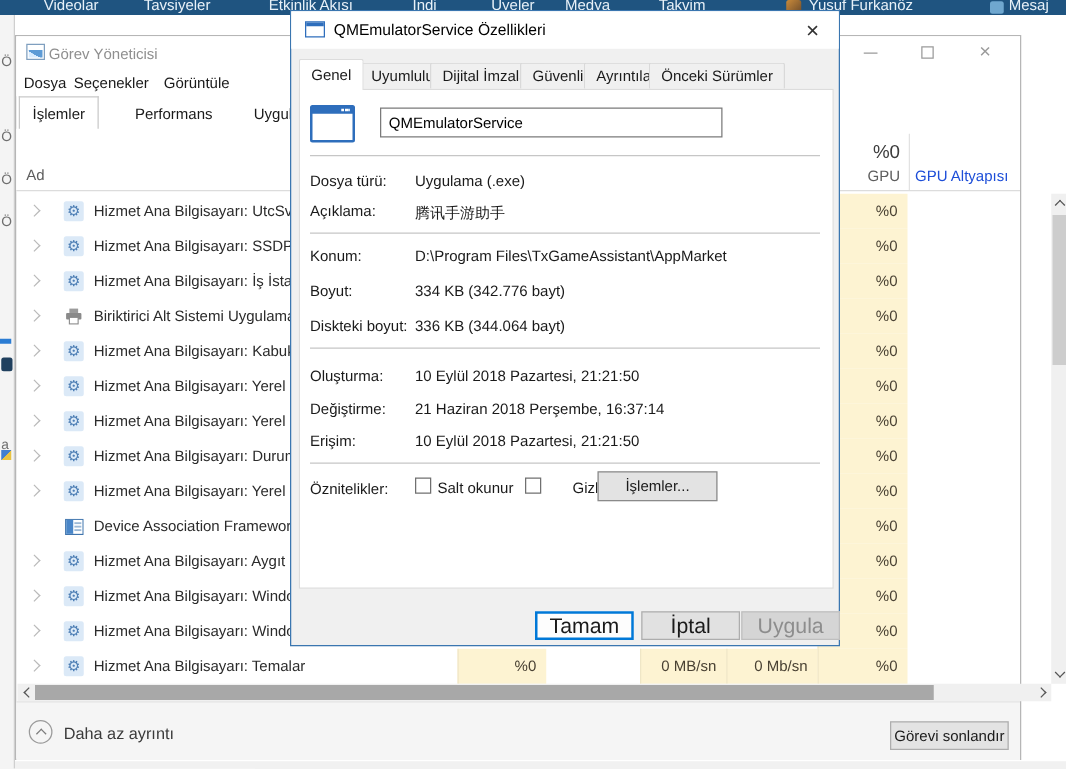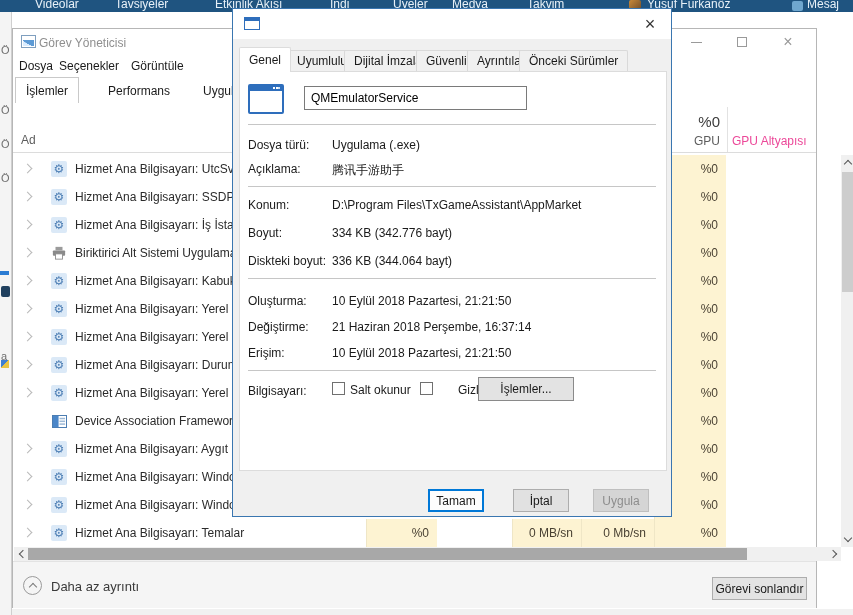--- a/index.html
+++ b/index.html
@@ -36,21 +36,21 @@
   .tm-menubar span { position:absolute; top:3px; font-size:12px; color:#1a1a1a; }
   .tm-tabs { position:absolute; left:0; top:48px; width:100%; height:26px; }
   .tm-tab { position:absolute; top:2px; height:24px; padding:0 10px; font-size:12px; color:#1a1a1a;
      display:flex; align-items:center; background:#fff; }
   .tm-tab.active { border:1px solid #c9c9c9; border-bottom:none; top:0; height:26px; z-index:2; }
   
   .tm-colheader { position:absolute; left:0; top:74px; width:100%; height:50px; border-bottom:1px solid #dcdcdc; background:#fff; }
   .col-ad { position:absolute; left:8px; bottom:5px; font-size:12px; color:#5d5d5d; }
   .col-gpu-usage { position:absolute; left:641px; width:66px; bottom:22px; text-align:right; font-size:15px; color:#3c3c3c; }
   .col-gpu-label { position:absolute; left:641px; width:66px; bottom:4px; text-align:right; font-size:12px; color:#5d5d5d; }
-  .col-gpu-engine { position:absolute; left:719px; bottom:4px; font-size:12px; color:#ec4899; }
+  .col-gpu-engine { position:absolute; left:719px; bottom:4px; font-size:12px; color:#1d4ed8; }
   .col-sep { position:absolute; left:714px; top:4px; bottom:0; width:0; border-left:1px solid #e2e2e2; }
   
   .proc-row { position:absolute; left:0; width:828px; height:28px; }
   .chev { position:absolute; left:11px; top:10px; width:7px; height:7px;
      border-right:1.4px solid #b9b9b9; border-top:1.4px solid #b9b9b9; transform:rotate(45deg); }
   .picon { position:absolute; left:38px; top:6px; width:16px; height:16px; display:flex; align-items:center; justify-content:center;
      font-family:"DejaVu Sans", sans-serif; }
   .picon.gear { background:#dbe9f7; color:#4e7fb5; font-size:12px; border-radius:2px; }
   .pname { position:absolute; left:62px; top:7px; font-size:12px; color:#2b2b2b; white-space:nowrap; }
   .gpucell { position:absolute; left:641px; top:0; width:72px; height:28px; background:#fdf3d2;
@@ -92,33 +92,33 @@
   .dlg-tabs { position:absolute; left:0; top:38px; width:100%; height:24px; }
   .dlg-tab { position:absolute; top:3px; height:21px; padding:0 9px; font-size:12px; color:#1a1a1a;
      border:1px solid #d9d9d9; border-bottom:none; border-radius:2px 2px 0 0; background:#f0f0f0;
      display:flex; align-items:center; white-space:nowrap; }
   .dlg-tab.active { top:0; height:25px; background:#fff; border-color:#dcdcdc; z-index:2; }
   .dlg-panel { position:absolute; left:6px; top:62px; width:428px; height:400px; background:#fff; border:1px solid #dcdcdc; }
   .exe-icon { position:absolute; left:8px; top:12px; width:36px; height:30px; border:2px solid #2e6ebc; background:#fff; border-radius:2px; }
   .exe-icon::before { content:""; position:absolute; left:-1px; top:-1px; right:-1px; height:6px; background:#2e6ebc; }
   .exe-icon::after { content:""; position:absolute; right:2px; top:1px; width:7px; height:2px;
      background:linear-gradient(to right,#fff 30%,#2e6ebc 30%,#2e6ebc 45%,#fff 45%,#fff 75%,#cfe3f7 75%); }
-  .name-input { position:absolute; left:64px; top:14px; width:223px; height:24px; border:1px solid #7a7a7a; background:#fff;
+  .name-input { position:absolute; left:64px; top:14px; width:274px; height:24px; border:1px solid #7a7a7a; background:#fff;
      font-family:"Liberation Sans", sans-serif; font-size:12px; padding:0 6px; color:#000; }
   .sep { position:absolute; left:8px; width:408px; height:0; border-top:1px solid #c6c6c6; }
   .frow-label { position:absolute; left:8px; font-size:12px; color:#1a1a1a; }
   .frow-value { position:absolute; left:92px; font-size:12px; color:#1a1a1a; white-space:nowrap; }
   .attr-label { position:absolute; left:8px; top:312px; font-size:12px; color:#1a1a1a; }
   .cb { position:absolute; top:310px; width:13px; height:13px; border:1px solid #707070; background:#fff; }
   .cb-ro { left:92px; } .cb-hid { left:180px; }
   .cb-label { position:absolute; top:311px; font-size:12px; color:#1a1a1a; }
   .cb-ro-label { left:110px; } .cb-hid-label { left:198px;margin-left:20px; }
   .adv-btn { position:absolute; left:238px; top:305px; width:96px; height:24px; background:#e3e3e3; border:1px solid #8a8a8a;
      font-size:12px; color:#1a1a1a; display:flex; align-items:center; justify-content:center; }
-  .dlg-btn { position:absolute; top:480px; width:56px; height:23px; font-size:12px;
+  .dlg-btn { position:absolute; top:480px; width:79px; height:23px; font-size:17px;
      display:flex; align-items:center; justify-content:center; background:#e1e1e1; border:1px solid #adadad; color:#1a1a1a; }
   .btn-ok { left:195px; background:#fdfdfd; border:2px solid #0078d7; }
   .btn-cancel { left:280px; }
   .btn-apply { left:360px; background:#d5d5d5; border:1px solid #bfbfbf; color:#8d8d8d; }
   
   .below-window { position:absolute; left:12px; top:609px; width:841px; height:6px; background:#f1f1f1; z-index:2; }
   
   .picon.printer svg, .picon.devwin svg { display:block; }
 </style>
 </head>
@@ -311,20 +311,21 @@
         </div>
       <span class="detail-label">Daha az ayrıntı</span>
       <div class="endtask-btn">Görevi sonlandır</div>
     </div>
   </div>
   <div class="below-window"></div>
 
   <div class="dlg">
     <div class="dlg-titlebar">
       <div class="dlg-icon-sm"></div>
+      <span class="dlg-title">QMEmulatorService Özellikleri</span>
       <div class="dlg-close">
           <span>×</span>
         </div>
     </div>
     <div class="dlg-tabs">
       <div class="dlg-tab active" style="left:6px">Genel</div>
       <div class="dlg-tab" style="left:54px">Uyumluluk</div>
       <div class="dlg-tab" style="left:111px">Dijital İmzalar</div>
       <div class="dlg-tab" style="left:183px">Güvenlik</div>
       <div class="dlg-tab" style="left:234px">Ayrıntılar</div>
@@ -354,21 +355,21 @@
 
       <span class="frow-label" style="top:222px">Oluşturma:</span>
       <span class="frow-value" style="top:222px">10 Eylül 2018 Pazartesi, 21:21:50</span>
       <span class="frow-label" style="top:248px">Değiştirme:</span>
       <span class="frow-value" style="top:248px">21 Haziran 2018 Perşembe, 16:37:14</span>
       <span class="frow-label" style="top:274px">Erişim:</span>
       <span class="frow-value" style="top:274px">10 Eylül 2018 Pazartesi, 21:21:50</span>
 
       <div class="sep" style="top:298px"></div>
 
-      <span class="attr-label">Bilgisayarı:</span>
+      <span class="attr-label">Öznitelikler:</span>
       <div class="cb cb-ro"></div>
       <span class="cb-label cb-ro-label">Salt okunur</span>
       <div class="cb cb-hid"></div>
       <span class="cb-label cb-hid-label">Gizli</span>
       <div class="adv-btn">İşlemler...</div>
     </div>
 
     <div class="dlg-btn btn-ok">Tamam</div>
     <div class="dlg-btn btn-cancel">İptal</div>
     <div class="dlg-btn btn-apply">Uygula</div>

